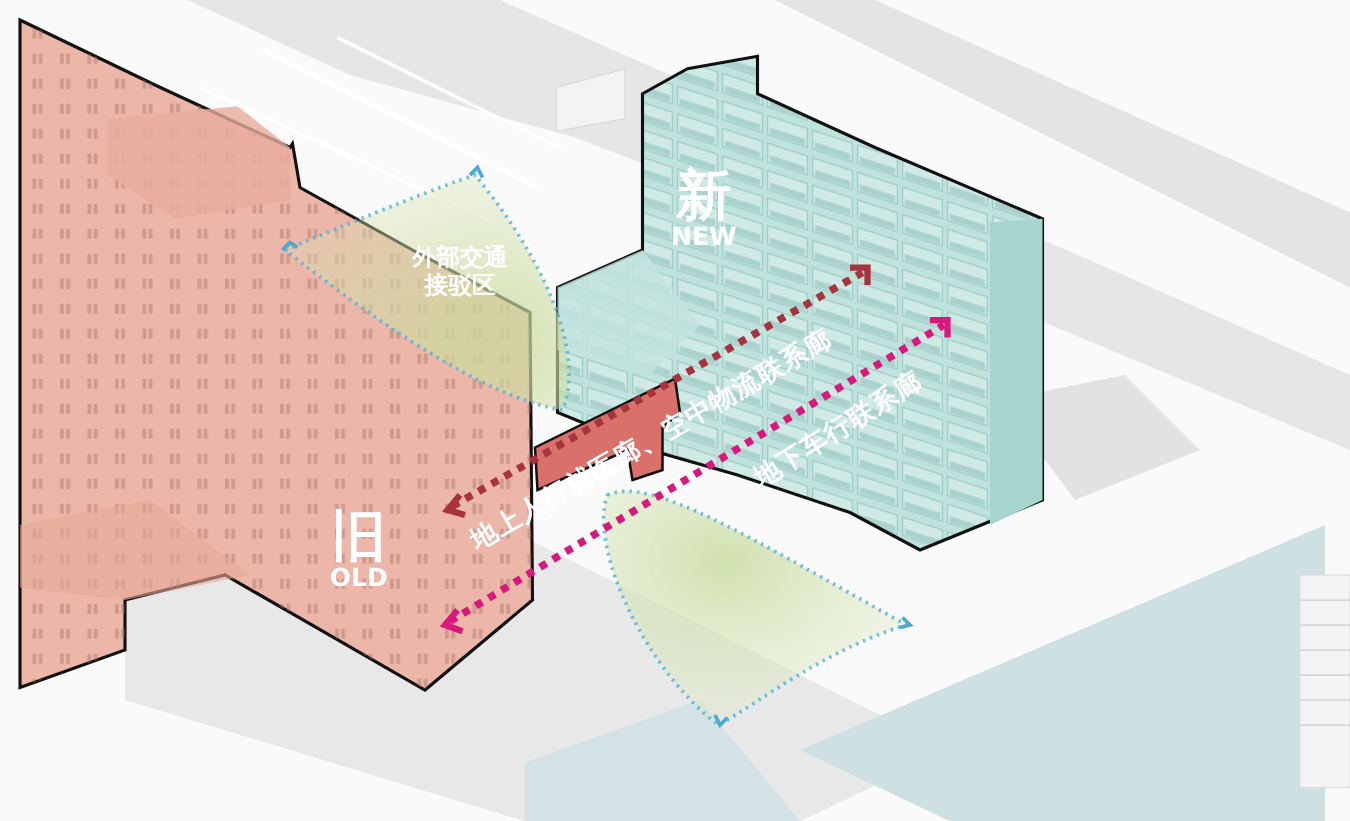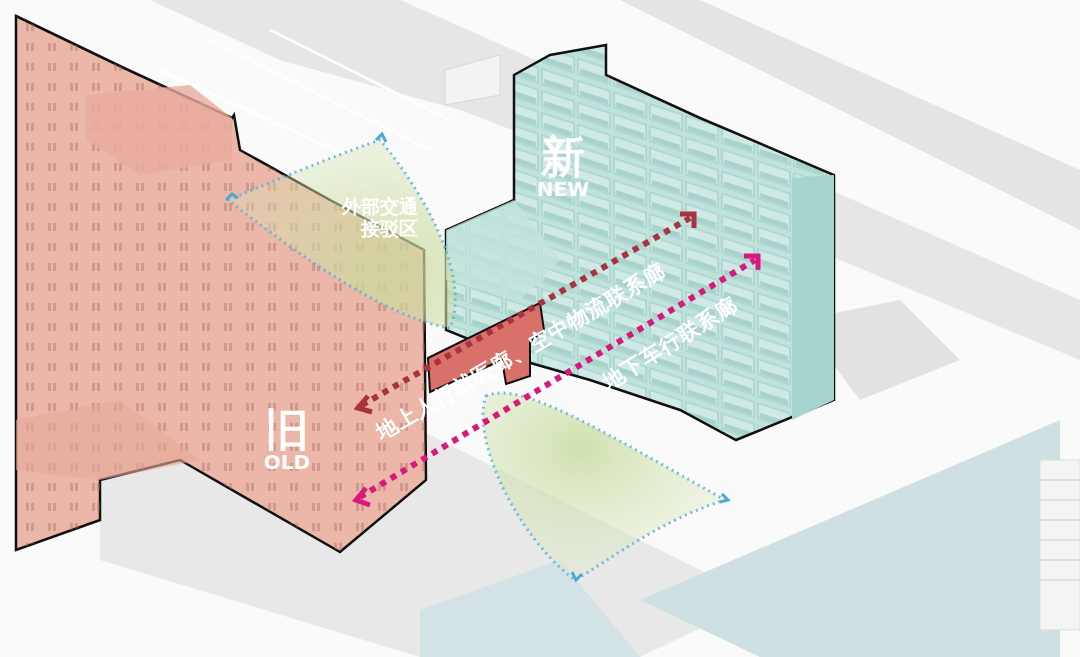--- a/index.html
+++ b/index.html
@@ -1,19 +1,19 @@
 <!DOCTYPE html>
 <html><head>
 <meta charset="utf-8">
 <style>
   html,body{margin:0;padding:0;background:#ffffff;}
   body{width:1080px;height:657px;overflow:hidden;position:relative;font-family:"DejaVu Sans","Liberation Sans",sans-serif;}
   #stage{position:absolute;left:0;top:0;width:1080px;height:657px;}
   .lbl{position:absolute;color:#ffffff;font-weight:bold;text-align:center;white-space:nowrap;line-height:1.15;}
-  .zone-label{font-size:19px;text-align:right;}
+  .zone-label{font-size:19px;}
   .bldg-cn{font-size:44px;line-height:1;}
   .bldg-en{font-size:20px;line-height:1;}
   .rot{position:absolute;color:#fff;font-weight:bold;font-size:21px;white-space:nowrap;transform-origin:left center;letter-spacing:1px;}
 </style>
 </head>
 <body>
 
 <div id="stage">
 <svg width="1080" height="657" viewBox="0 0 1080 657" xmlns="http://www.w3.org/2000/svg">
   <defs>

